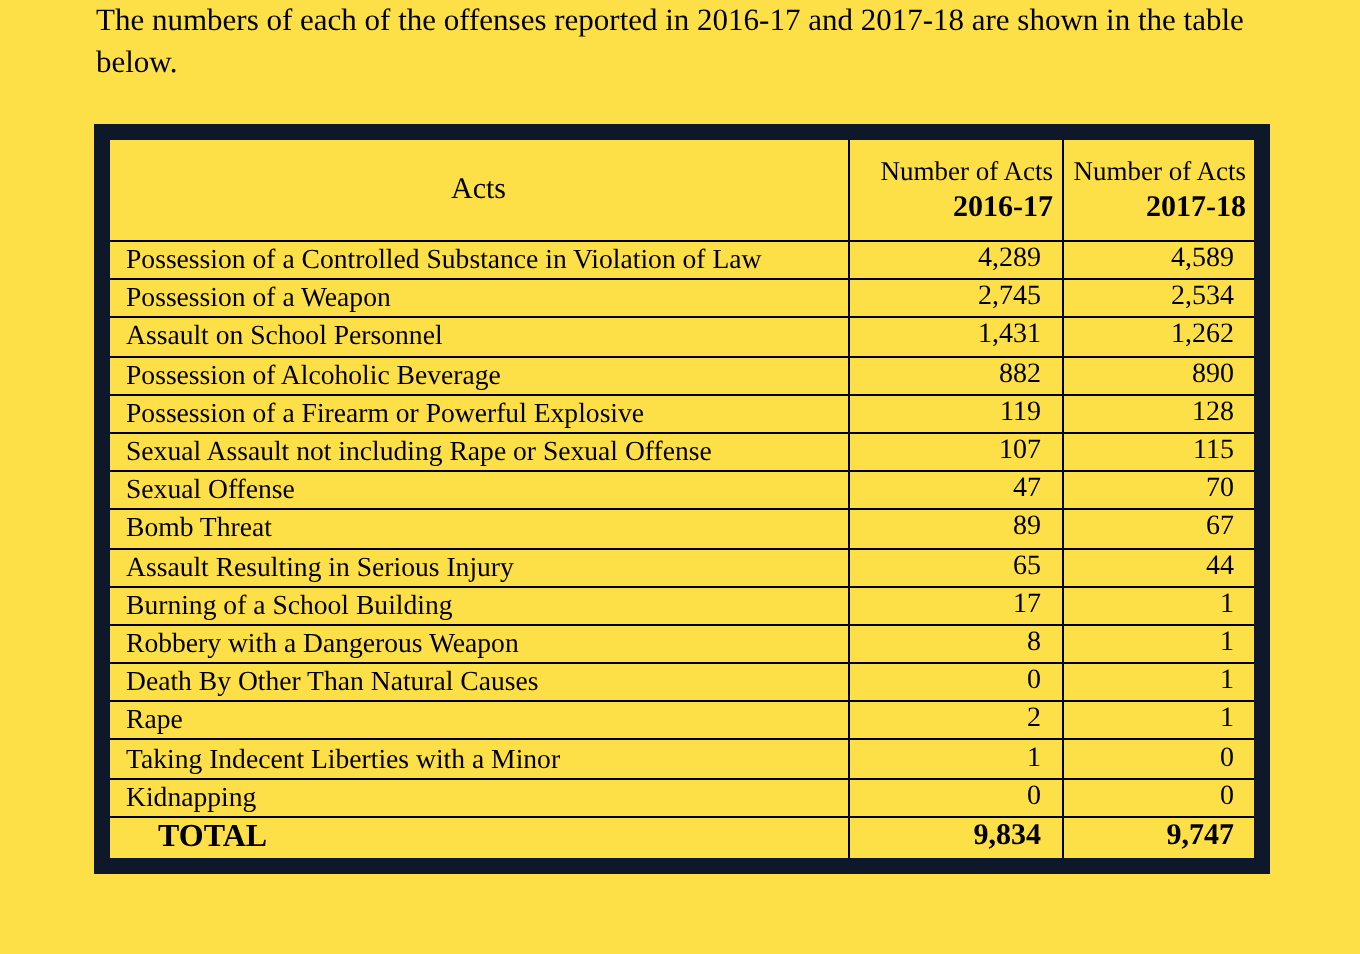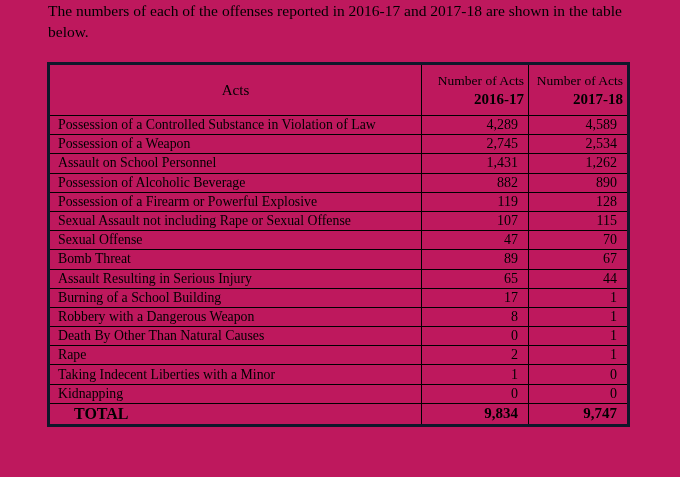--- a/index.html
+++ b/index.html
@@ -4,41 +4,41 @@
 <style>
   html, body {
     margin: 0;
     padding: 0;
     background: #ffffff;
   }
   .page {
     position: relative;
     width: 680px;
     height: 477px;
-    background: #be185d;
+    background: #fde047;
     color: #000000;
     font-family: "Liberation Serif", serif;
     overflow: hidden;
   }
   .intro {
     position: absolute;
     left: 48px;
     top: 0px;
     width: 596px;
     margin: 0;
     font-size: 15.5px;
     line-height: 21px;
   }
   table.offenses {
     position: absolute;
     left: 47px;
     top: 62px;
     border-collapse: collapse;
     table-layout: fixed;
-    border: 3px solid #0f172a;
+    border: 8px solid #0f172a;
   }
   col.c-act  { width: 373px; }
   col.c-num1 { width: 107px; }
   col.c-num2 { width: 100px; }
   table.offenses th,
   table.offenses td {
     border: 1px solid #000000;
     overflow: hidden;
     white-space: nowrap;
   }

